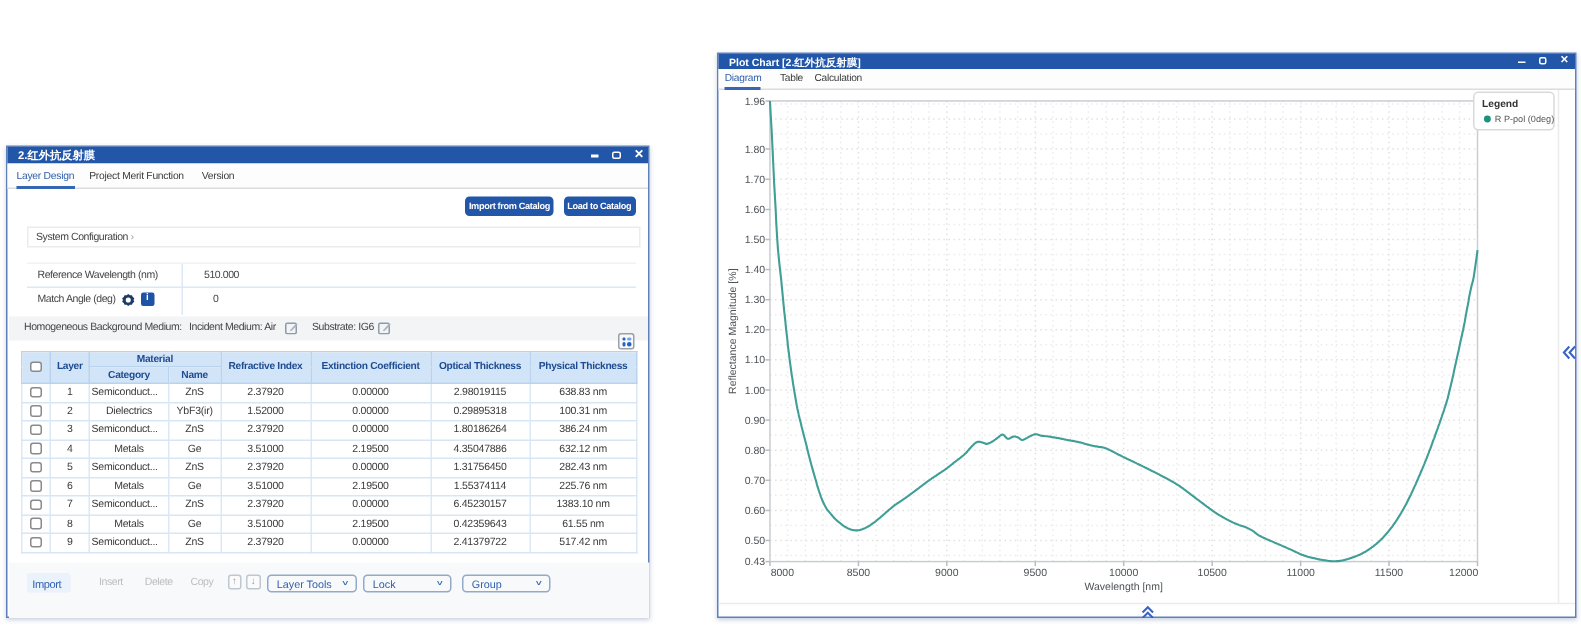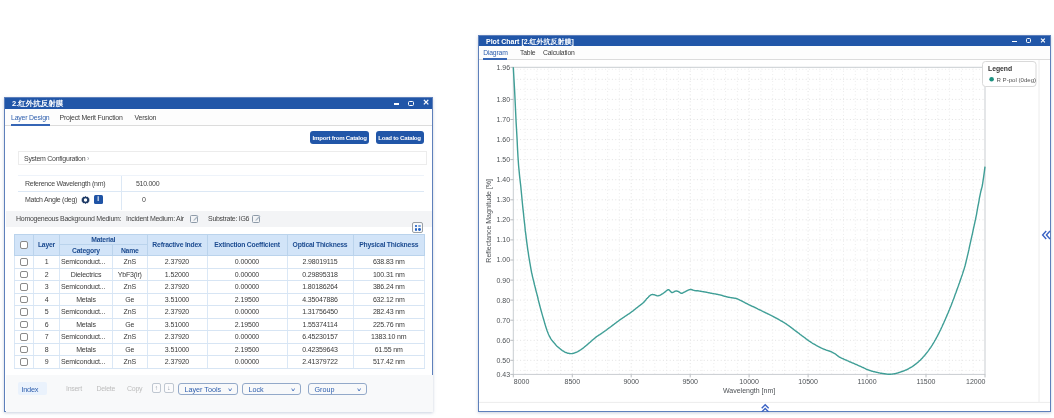--- a/index.html
+++ b/index.html
@@ -200,21 +200,21 @@
           <td>2.37920</td>
           <td>0.00000</td>
           <td>2.41379722</td>
           <td>517.42 nm</td>
         </tr>
       </tbody>
   </table>
 
   <div style="position:absolute; left:1px; top:276.5px; width:427px; height:37px; background:#f8f9fa;"></div>
   <div style="position:absolute; left:12.5px; top:284px; width:29px; height:13px; background:#eaf2fc; border-radius:2px;"></div>
-  <span class="lbl blue" style="left:16.5px; top:287px; font-size:7.4px;">Index</span>
+  <span class="lbl blue" style="left:16.5px; top:287px; font-size:7.4px;">Import</span>
   <span class="lbl gray" style="left:61px; top:287px;">Insert</span>
   <span class="lbl gray" style="left:91.5px; top:287px;">Delete</span>
   <span class="lbl gray" style="left:122px; top:287px;">Copy</span>
   <span class="sq" style="left:146.5px; top:285px;">↑</span>
   <span class="sq" style="left:159px; top:285px;">↓</span>
   <div class="dd" style="left:172.5px; top:284.5px; width:60px;">Layer Tools<span class="ar">∨</span></div>
   <div class="dd" style="left:236.5px; top:284.5px; width:59.5px;">Lock<span class="ar">∨</span></div>
   <div class="dd" style="left:302.5px; top:284.5px; width:59px;">Group<span class="ar">∨</span></div>
 </div>
 

